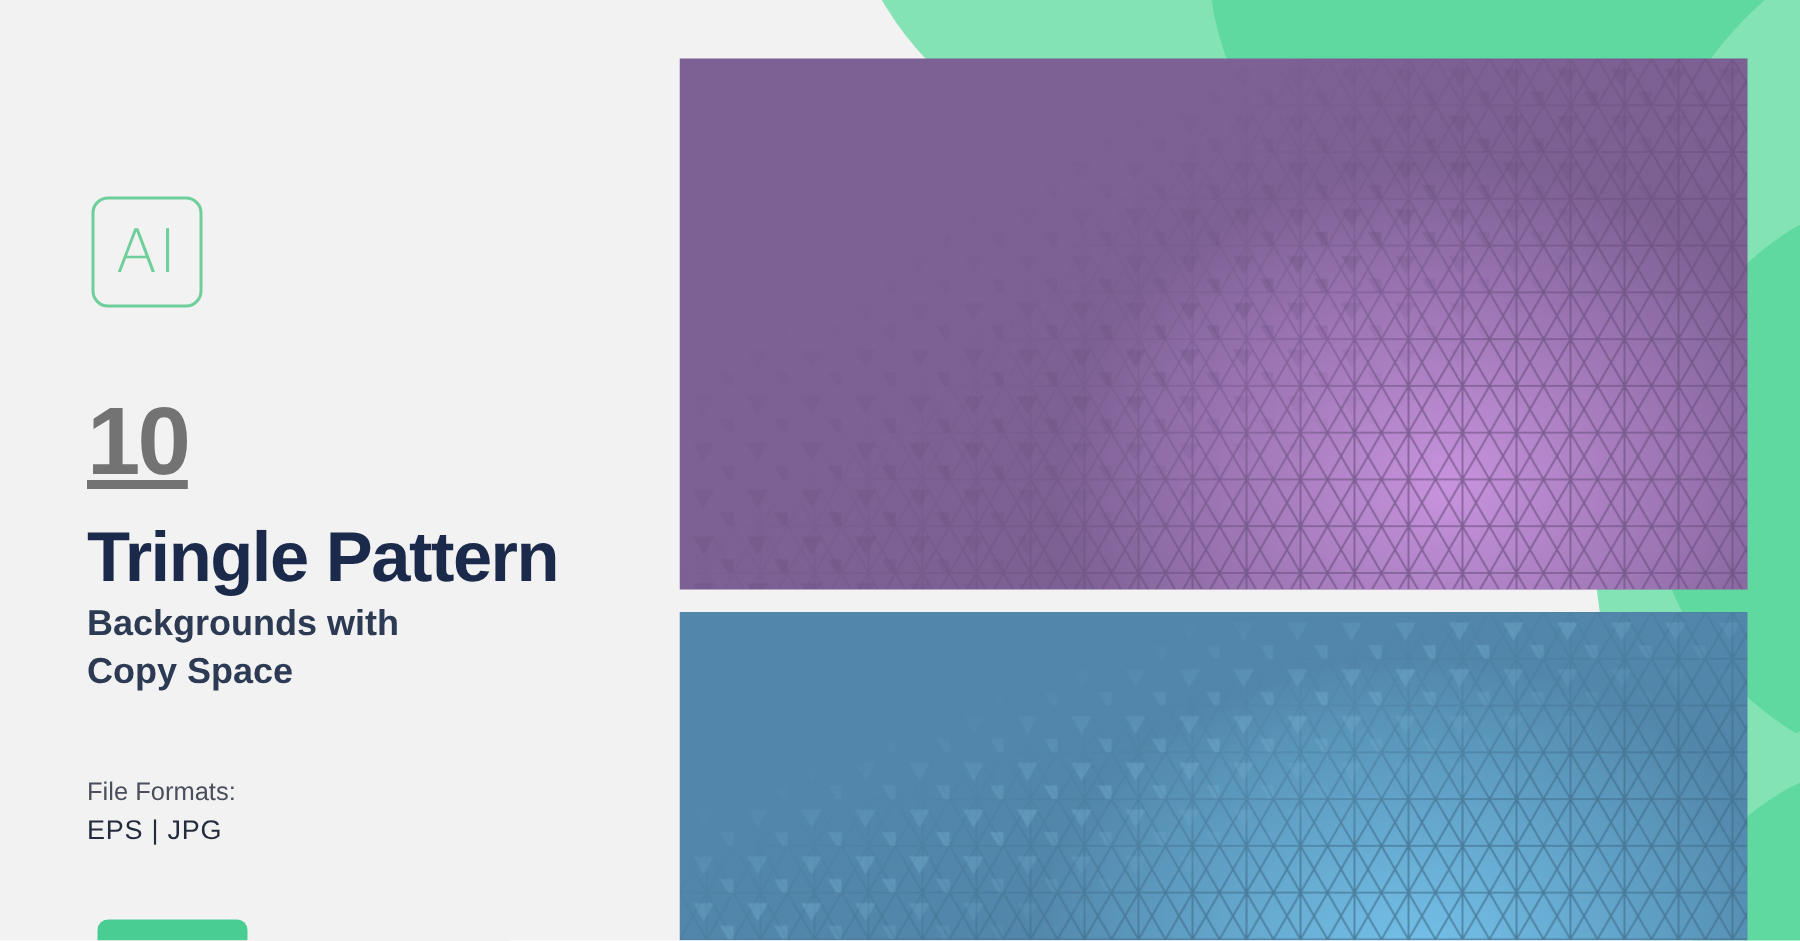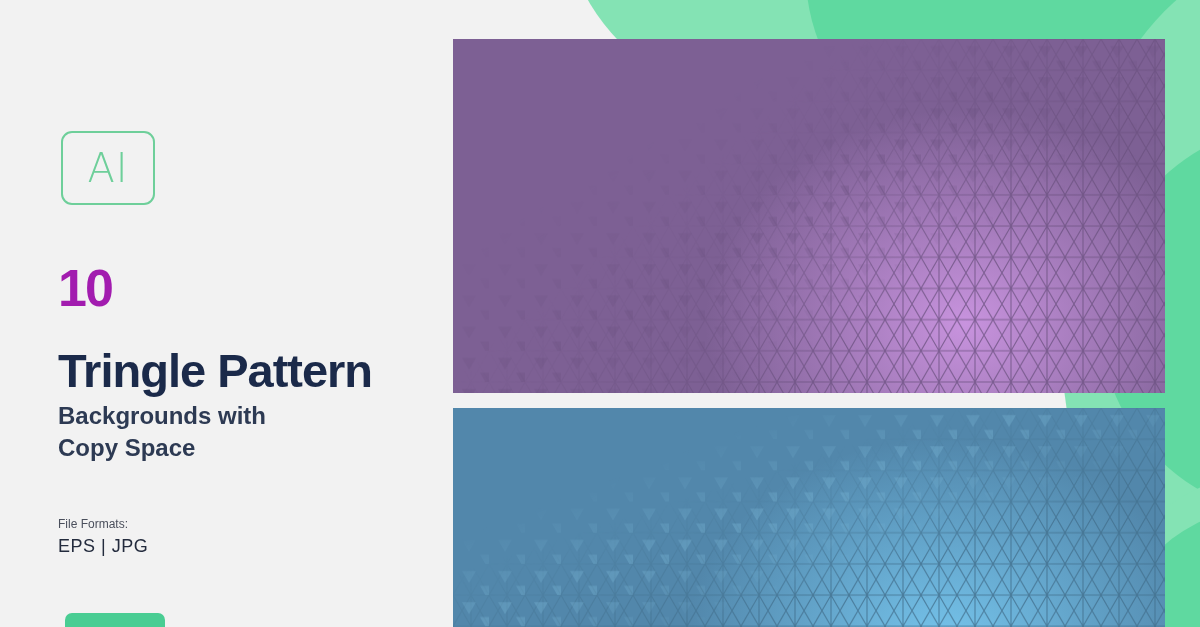--- a/index.html
+++ b/index.html
@@ -58,45 +58,46 @@
     position: absolute;
     left: 0; top: 0;
     width: 453px; height: 627px;
     background: #f2f2f2;
     z-index: 5;
   }
 
   #ai-badge {
     position: absolute;
     left: 61px; top: 131px;
-    width: 94px; height: 74px;
+    width: 74px; height: 74px;
     border: 2px solid #6ecf9a;
     border-radius: 11px;
     box-sizing: border-box;
     display: flex;
     align-items: center;
     justify-content: center;
   }
   #ai-badge-label {
     color: #6ecf9a;
     font-size: 40px;
     font-weight: 300;
     letter-spacing: 1px;
     line-height: 1;
     font-family: "DejaVu Sans", sans-serif;
   }
 
   #count-heading {
     position: absolute;
     left: 58px; top: 262px;
-    color: #a21caf;
-    font-size: 52px;
+    color: #737373;
+    font-size: 64px;
     font-weight: bold;
     line-height: 1;
     letter-spacing: -2px;
+    text-decoration: underline;
   }
   #title-heading {
     position: absolute;
     left: 58px; top: 347px;
     color: #1b2a4a;
     font-size: 47px;
     font-weight: bold;
     line-height: 1;
     letter-spacing: -1px;
   }
@@ -109,23 +110,24 @@
     line-height: 1.35;
     width: 360px;
   }
 
   #formats-block {
     position: absolute;
     left: 58px; top: 516px;
   }
   #formats-label {
     color: #4a4f5c;
-    font-size: 12px;
+    font-size: 17px;
     font-weight: normal;
     line-height: 1.4;
+    text-align: center;
   }
   #formats-value {
     color: #232b3d;
     font-size: 18px;
     font-weight: normal;
     line-height: 1.45;
     letter-spacing: 0.5px;
   }
 
   #cta-pill {

